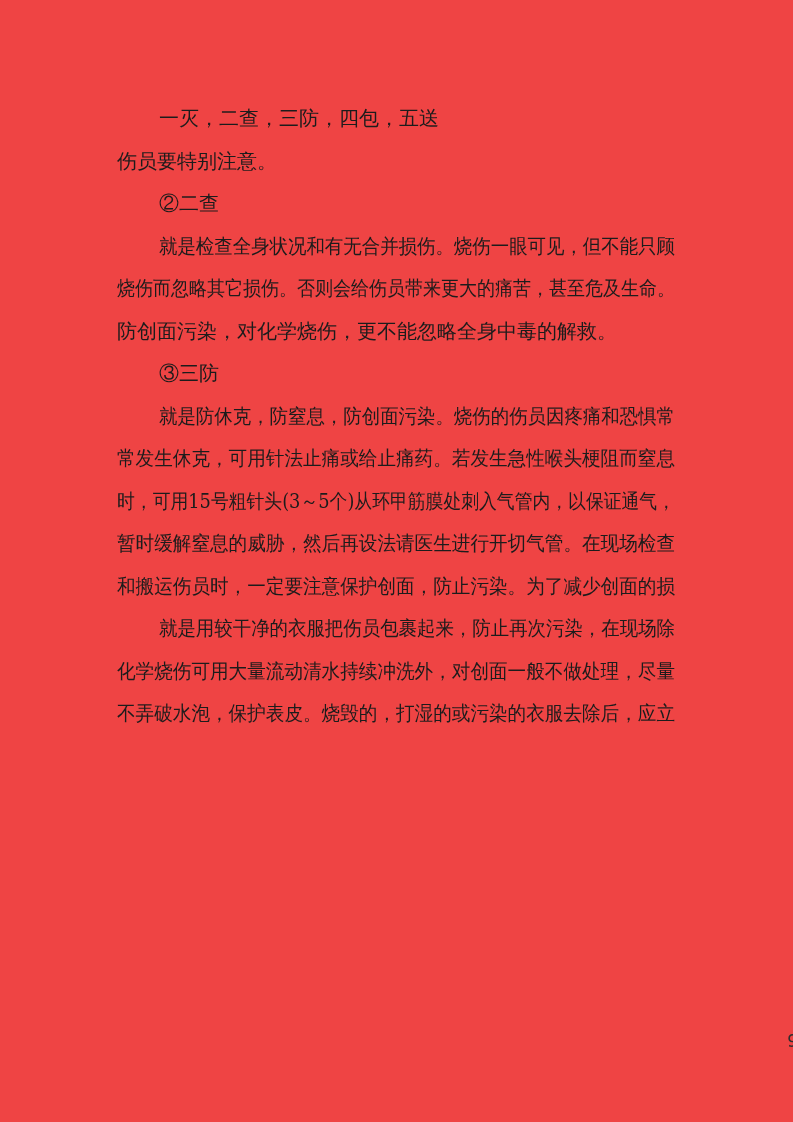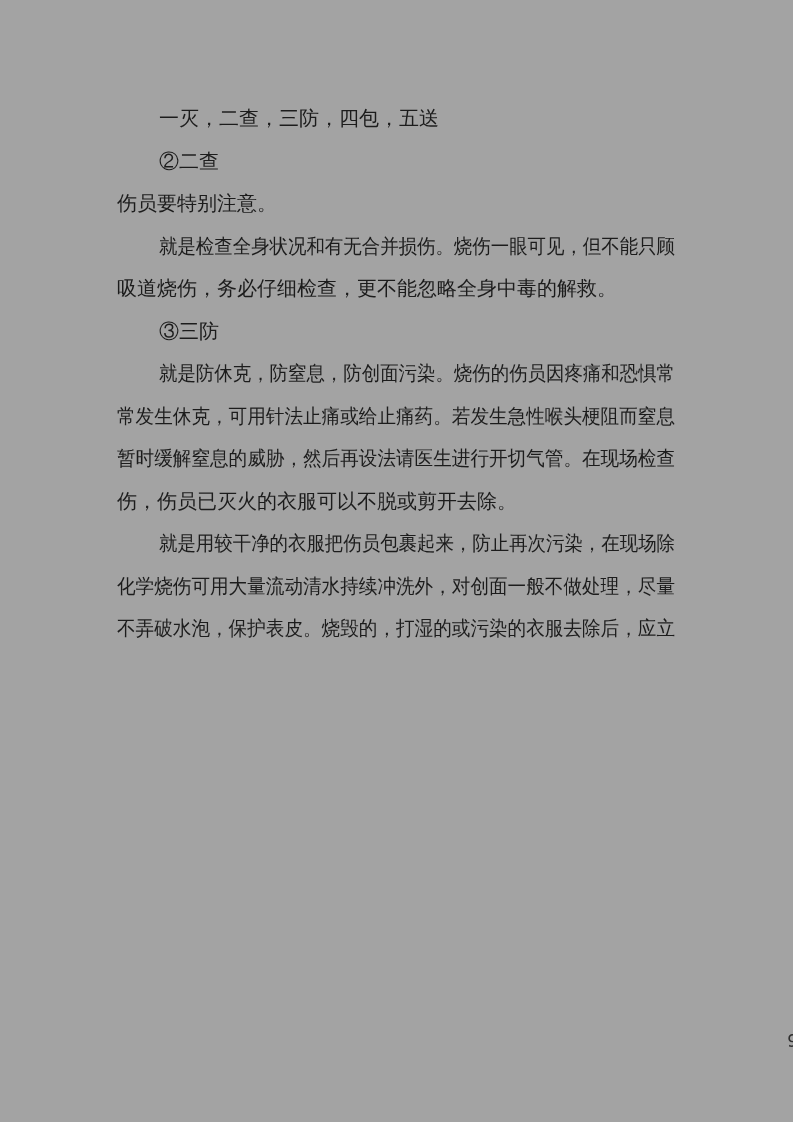--- a/index.html
+++ b/index.html
@@ -4,21 +4,21 @@
 <style>
   html, body { margin: 0; padding: 0; }
   body {
     width: 793px; height: 1122px;
     background: #ffffff;
     font-family: "DejaVu Serif", "Liberation Serif", serif;
   }
   .page {
     position: relative;
     width: 793px; height: 1122px;
-    background: #a3a3a3;
+    background: #ef4444;
     overflow: hidden;
   }
   .text-block {
     position: absolute;
     left: 117px; top: 97px; width: 558px;
     font-size: 20px;
     line-height: 42.5px;
     color: #1c1c1c;
     letter-spacing: 0;
   }
@@ -41,27 +41,29 @@
     color: #2e2e2e;
     font-family: "DejaVu Sans", "Liberation Sans", sans-serif;
   }
 </style>
 </head>
 <body>
 
 <div class="page">
   <div class="text-block" id="text-block">
       <div class="line indent"><span class="line-text">一灭，二查，三防，四包，五送</span></div>
+      <div class="line"><span class="line-text">伤员要特别注意。</span></div>
       <div class="line indent"><span class="line-text">②二查</span></div>
-      <div class="line"><span class="line-text">伤员要特别注意。</span></div>
       <div class="line indent justify"><span class="line-text" style="transform: scaleX(0.921429);">就是检查全身状况和有无合并损伤。烧伤一眼可见，但不能只顾</span></div>
-      <div class="line"><span class="line-text">吸道烧伤，务必仔细检查，更不能忽略全身中毒的解救。</span></div>
+      <div class="line justify"><span class="line-text" style="transform: scaleX(0.9);">烧伤而忽略其它损伤。否则会给伤员带来更大的痛苦，甚至危及生命。</span></div>
+      <div class="line"><span class="line-text">防创面污染，对化学烧伤，更不能忽略全身中毒的解救。</span></div>
       <div class="line indent"><span class="line-text">③三防</span></div>
       <div class="line indent justify"><span class="line-text" style="transform: scaleX(0.921429);">就是防休克，防窒息，防创面污染。烧伤的伤员因疼痛和恐惧常</span></div>
       <div class="line justify"><span class="line-text" style="transform: scaleX(0.93);">常发生休克，可用针法止痛或给止痛药。若发生急性喉头梗阻而窒息</span></div>
+      <div class="line justify"><span class="line-text" style="transform: scaleX(0.89064);">时，可用15号粗针头(3～5个)从环甲筋膜处刺入气管内，以保证通气，</span></div>
       <div class="line justify"><span class="line-text" style="transform: scaleX(0.93);">暂时缓解窒息的威胁，然后再设法请医生进行开切气管。在现场检查</span></div>
-      <div class="line"><span class="line-text">伤，伤员已灭火的衣服可以不脱或剪开去除。</span></div>
+      <div class="line justify"><span class="line-text" style="transform: scaleX(0.93);">和搬运伤员时，一定要注意保护创面，防止污染。为了减少创面的损</span></div>
       <div class="line indent justify"><span class="line-text" style="transform: scaleX(0.921429);">就是用较干净的衣服把伤员包裹起来，防止再次污染，在现场除</span></div>
       <div class="line justify"><span class="line-text" style="transform: scaleX(0.93);">化学烧伤可用大量流动清水持续冲洗外，对创面一般不做处理，尽量</span></div>
       <div class="line justify"><span class="line-text" style="transform: scaleX(0.93);">不弄破水泡，保护表皮。烧毁的，打湿的或污染的衣服去除后，应立</span></div>
     </div>
   <div class="footer">98</div>
 </div>
 
 </body></html>

